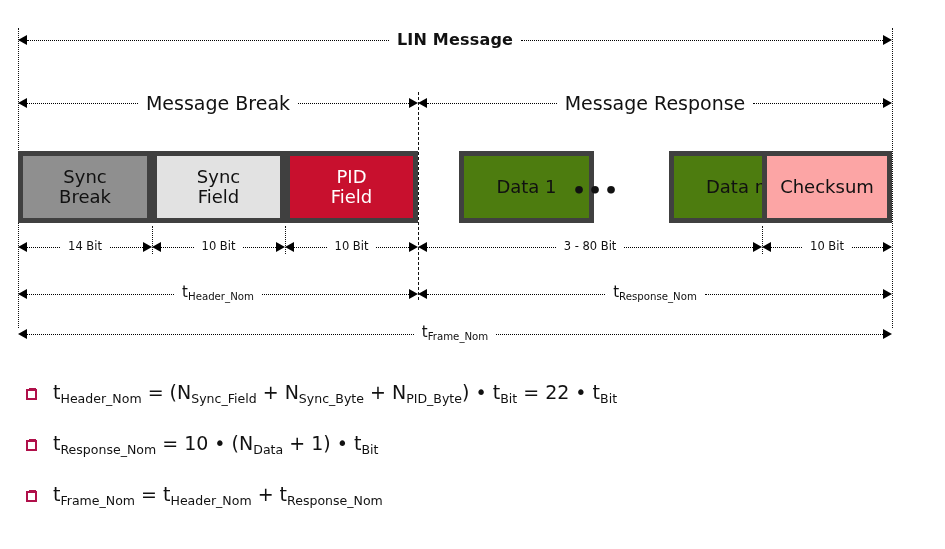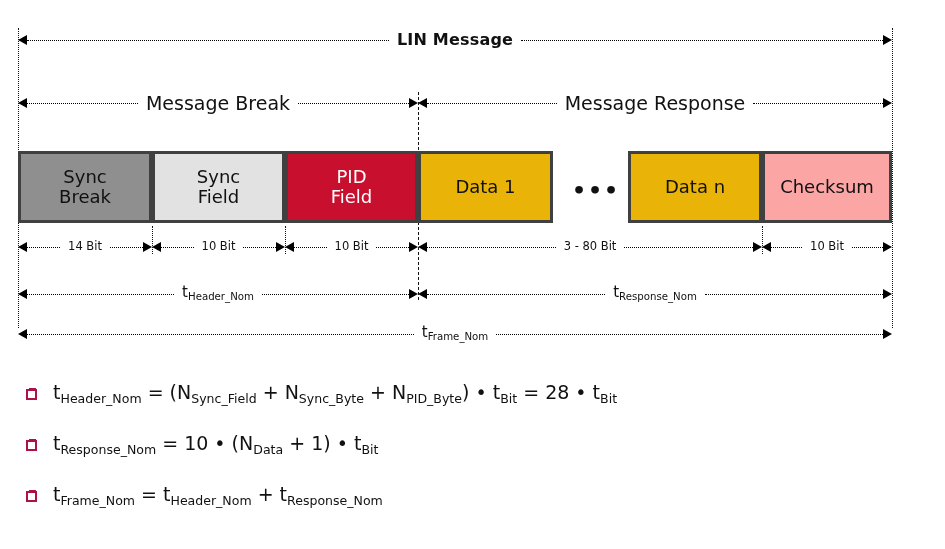--- a/index.html
+++ b/index.html
@@ -68,34 +68,34 @@
   
   .sub { font-size: 0.68em; vertical-align: -0.28em; letter-spacing: 0; }
 
   
   .blockrow { position: absolute; }
   .block {
     position: absolute;
     top: 0;
     height: 72px;
     box-sizing: border-box;
-    border: 3px solid #404040;
+    border: 5px solid #404040;
     display: flex;
     align-items: center;
     justify-content: center;
     text-align: center;
     font-size: 18px;
     line-height: 1.12;
     color: #111111;
   }
   .block span { display: block; }
   .block.grey   { background: #8f8f8f; }
   .block.lgrey  { background: #e2e2e2; }
   .block.red    { background: #c8102e; color: #ffffff; }
-  .block.blue   { background: #eab308; }
+  .block.blue   { background: #4d7c0f; margin-left: 41px; }
   .block.orange { background: #fca5a5; }
 
   .ellipsis {
     position: absolute;
     font-size: 22px;
     font-weight: bold;
     color: #111111;
     letter-spacing: 2px;
     line-height: 1;
   }
@@ -278,21 +278,21 @@
     <span class="head left"></span>
     <span class="seg"></span>
     <span class="lab lab-t"><span>t</span><span class="sub">Frame_Nom</span></span>
     <span class="seg"></span>
     <span class="head right"></span>
   </div>
 
   <div class="formulas">
     <div class="formula">
       <span class="bullet"></span>
-      <span class="ftext"><span>t</span><span class="sub">Header_Nom</span><span> = (N</span><span class="sub">Sync_Field</span><span> + N</span><span class="sub">Sync_Byte</span><span> + N</span><span class="sub">PID_Byte</span><span>) • t</span><span class="sub">Bit</span><span> = 28 • t</span><span class="sub">Bit</span></span>
+      <span class="ftext"><span>t</span><span class="sub">Header_Nom</span><span> = (N</span><span class="sub">Sync_Field</span><span> + N</span><span class="sub">Sync_Byte</span><span> + N</span><span class="sub">PID_Byte</span><span>) • t</span><span class="sub">Bit</span><span> = 22 • t</span><span class="sub">Bit</span></span>
     </div>
     <div class="formula">
       <span class="bullet"></span>
       <span class="ftext"><span>t</span><span class="sub">Response_Nom</span><span> = 10 • (N</span><span class="sub">Data</span><span> + 1) • t</span><span class="sub">Bit</span></span>
     </div>
     <div class="formula">
       <span class="bullet"></span>
       <span class="ftext"><span>t</span><span class="sub">Frame_Nom</span><span> = t</span><span class="sub">Header_Nom</span><span> + t</span><span class="sub">Response_Nom</span></span>
     </div>
   </div>

